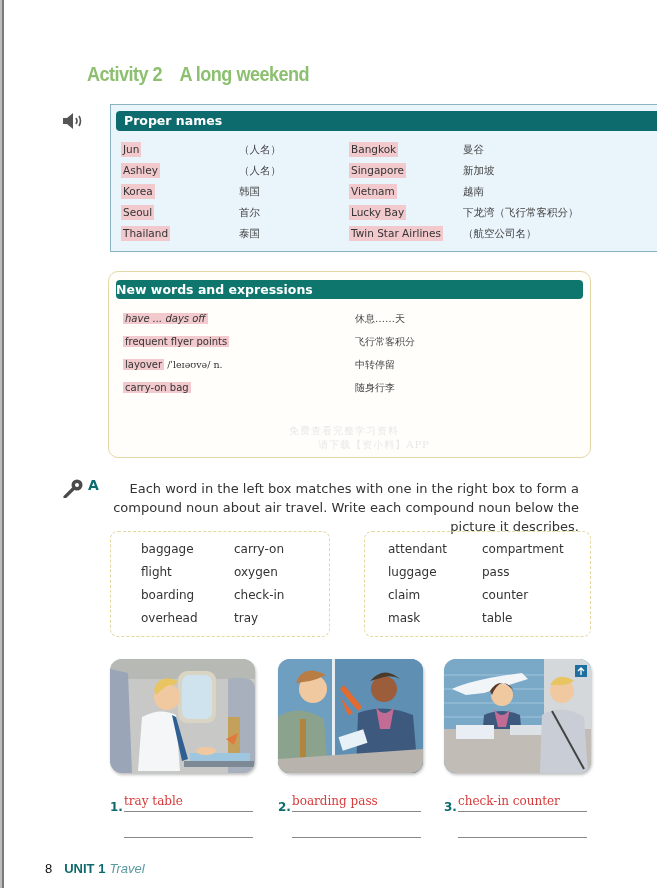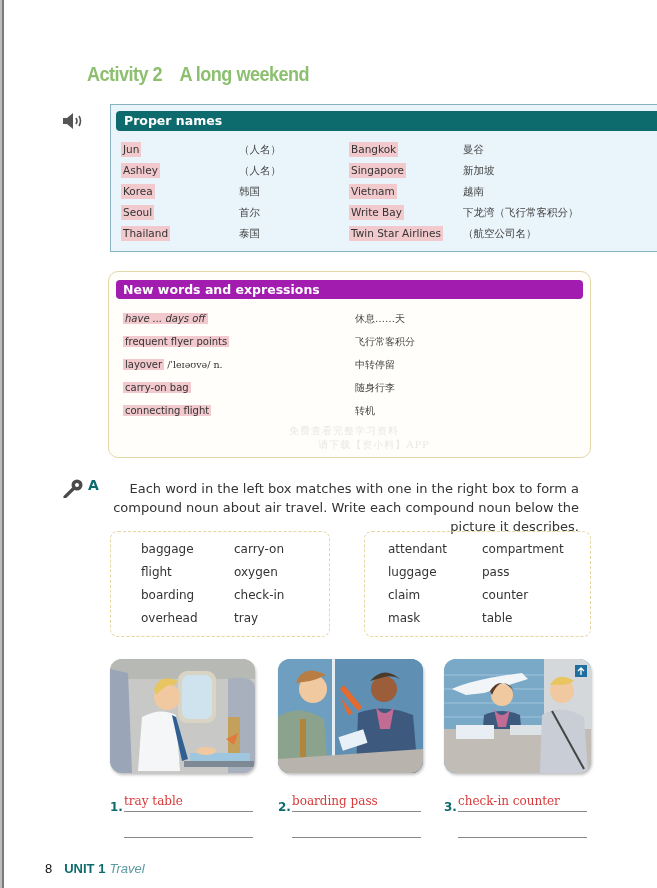--- a/index.html
+++ b/index.html
@@ -40,23 +40,23 @@
   .pn-en2 { position: absolute; left: 238px; }
   .pn-zh2 { position: absolute; left: 352px; font-family: "DejaVu Serif", serif; color: #444; }
 
   
   .nw-box {
     position: absolute; left: 108px; top: 271px; width: 483px; height: 187px;
     background: #fffefa; border: 1px solid #e3d7a8; border-radius: 10px; box-sizing: border-box;
   }
   .nw-header {
     position: absolute; left: 7px; top: 8px; right: 7px; height: 19px;
-    background: #a21caf; border-radius: 4px;
+    background: #0f766e; border-radius: 4px;
     color: #fff; font-weight: bold; font-size: 12.5px; line-height: 19px;
-    padding-left: 7px; box-sizing: border-box;
+    box-sizing: border-box;
   }
   .nw-row { position: absolute; left: 0; width: 100%; height: 16px; font-size: 10px; line-height: 15px; }
   .nw-en { position: absolute; left: 14px; }
   .nw-en .it { font-style: italic; }
   .nw-phon { font-family: "DejaVu Serif", serif; font-size: 9.5px; color: #333; }
   .nw-zh { position: absolute; left: 246px; font-family: "DejaVu Serif", serif; color: #444; }
   .watermark {
     position: absolute; left: 120px; top: 152px; width: 230px;
     font-family: "DejaVu Serif", serif; font-size: 10px; color: #e8e8e8; line-height: 14px;
     text-align: center; letter-spacing: 1px;
@@ -133,21 +133,21 @@
   </div>
   <div class="pn-row" style="top:79px">
     <span class="pn-en1 hl">Korea</span>
     <span class="pn-zh1">韩国</span>
     <span class="pn-en2 hl">Vietnam</span>
     <span class="pn-zh2">越南</span>
   </div>
   <div class="pn-row" style="top:100px">
     <span class="pn-en1 hl">Seoul</span>
     <span class="pn-zh1">首尔</span>
-    <span class="pn-en2 hl">Write Bay</span>
+    <span class="pn-en2 hl">Lucky Bay</span>
     <span class="pn-zh2">下龙湾（飞行常客积分）</span>
   </div>
   <div class="pn-row" style="top:121px">
     <span class="pn-en1 hl">Thailand</span>
     <span class="pn-zh1">泰国</span>
     <span class="pn-en2 hl">Twin Star Airlines</span>
     <span class="pn-zh2">（航空公司名）</span>
   </div>
 </div>
 
@@ -167,24 +167,20 @@
     <span class="nw-en"><span class="hl">frequent flyer points</span></span>
     <span class="nw-zh">飞行常客积分</span>
   </div>
   <div class="nw-row" style="top:85px">
     <span class="nw-en"><span class="hl">layover</span><span class="nw-phon"> /ˈleɪəʊvə/ n.</span></span>
     <span class="nw-zh">中转停留</span>
   </div>
   <div class="nw-row" style="top:108px">
     <span class="nw-en"><span class="hl">carry-on bag</span></span>
     <span class="nw-zh">随身行李</span>
-  </div>
-  <div class="nw-row" style="top:131px">
-    <span class="nw-en"><span class="hl">connecting flight</span></span>
-    <span class="nw-zh">转机</span>
   </div>
 </div>
 
 <div class="key-icon">
   <svg viewBox="0 0 22 20" width="22" height="20">
     <circle cx="15" cy="7" r="5.5" fill="#4a4a4a"></circle>
     <circle cx="15" cy="7" r="2" fill="#ffffff"></circle>
     <line x1="11" y1="11" x2="3" y2="19" stroke="#4a4a4a" stroke-width="3.2" stroke-linecap="round"></line>
   </svg>
 </div>

